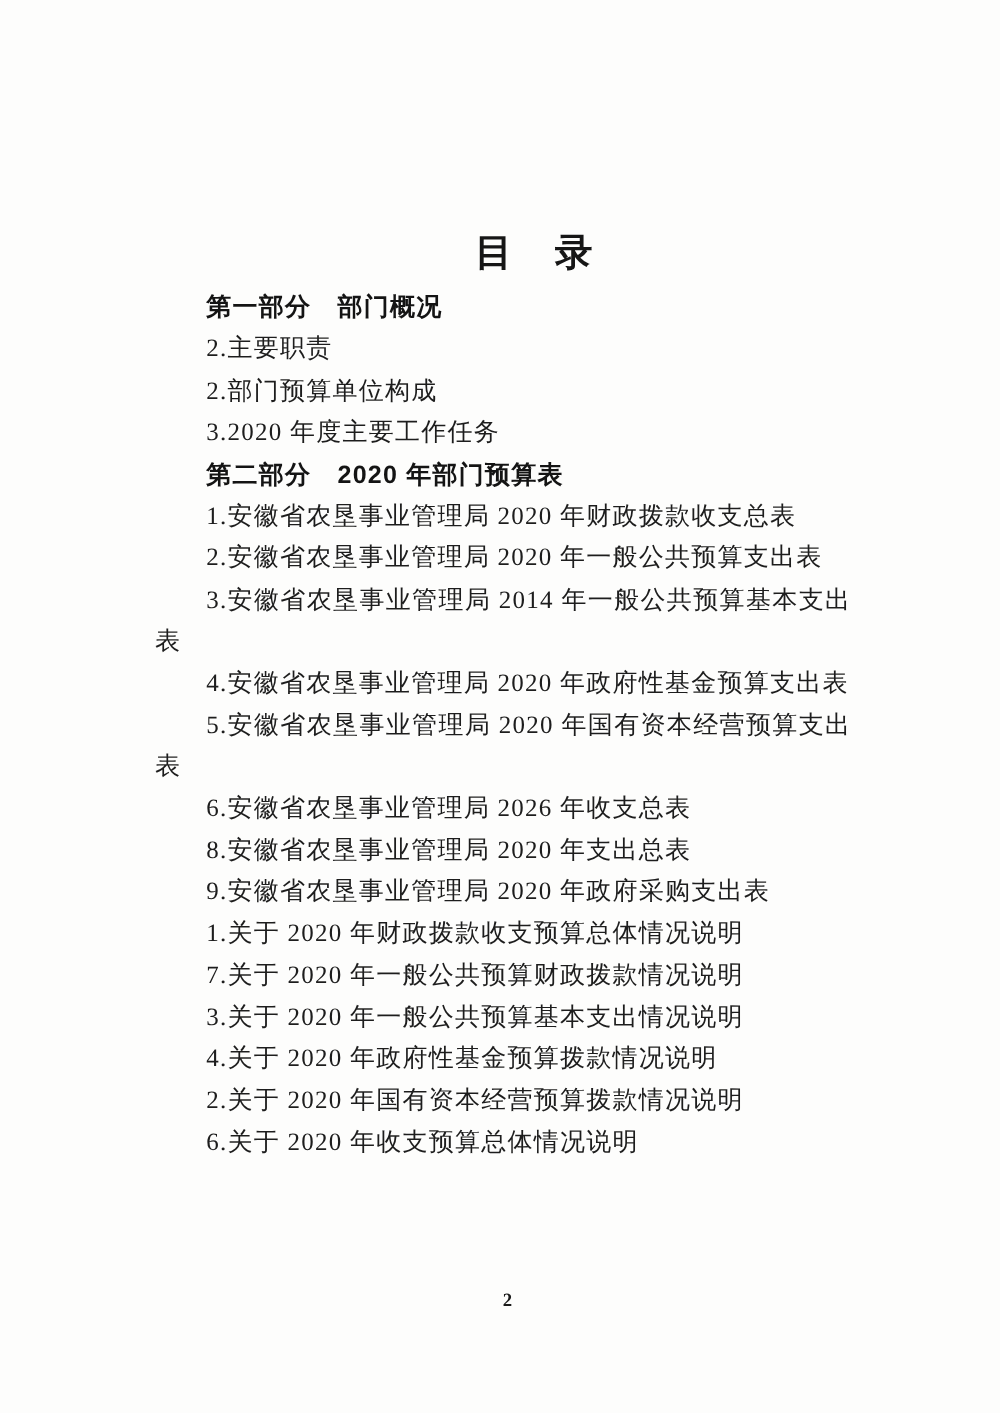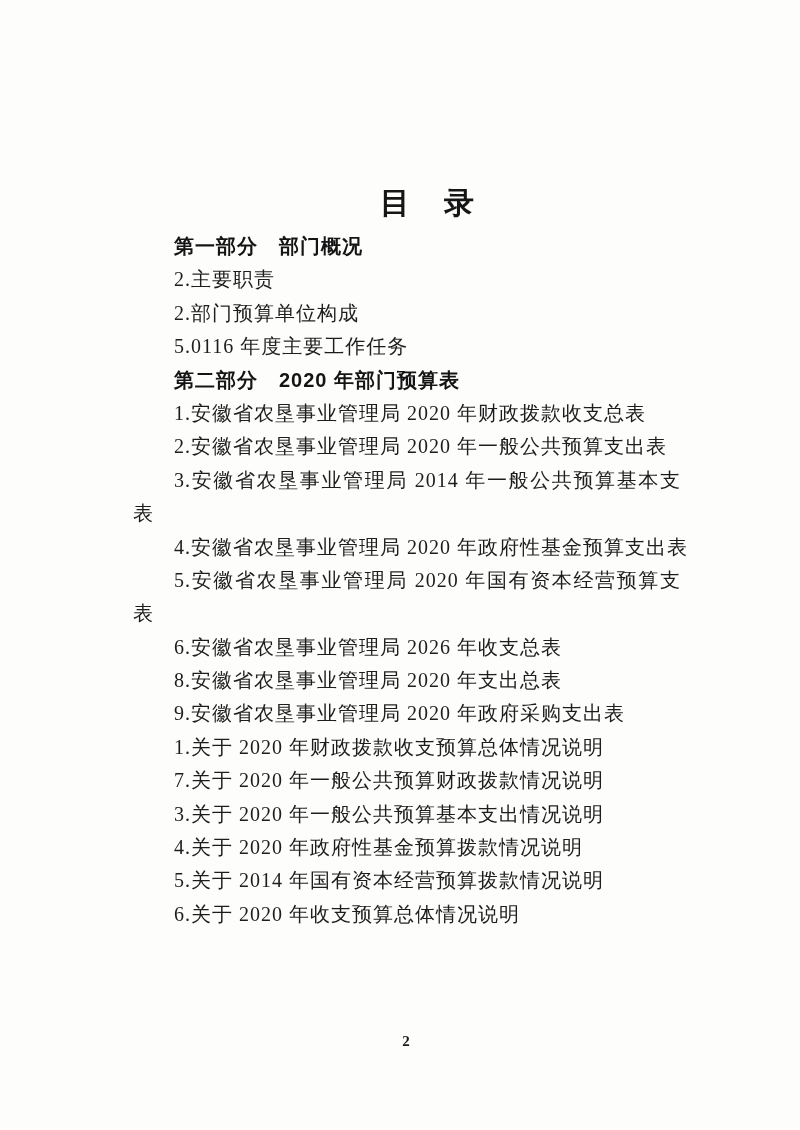--- a/index.html
+++ b/index.html
@@ -36,21 +36,20 @@
     top: 230px;
     width: 557px;
   }
   .line {
     height: 33.4px;
     line-height: 33.4px;
     font-size: 20px;
     letter-spacing: 1px;
     white-space: nowrap;
     color: #1d1d1d;
-    margin-left: 9px;
   }
   
   .line.h {
     font-family: "Liberation Sans", "DejaVu Sans", sans-serif;
     font-weight: 700;
     color: #141414;
   }
   
   .line.i, .line.h {
     padding-left: 41px;
@@ -86,35 +85,35 @@
 <body>
 
 <div class="page">
 
   <div class="doc-title">目　录</div>
 
   <div class="toc">
     <div class="line h">第一部分　部门概况</div>
     <div class="line i">2.主要职责</div>
     <div class="line i">2.部门预算单位构成</div>
-    <div class="line i">5.0116 年度主要工作任务</div>
+    <div class="line i">3.2020 年度主要工作任务</div>
     <div class="line h">第二部分　2020 年部门预算表</div>
     <div class="line i">1.安徽省农垦事业管理局 2020 年财政拨款收支总表</div>
     <div class="line i">2.安徽省农垦事业管理局 2020 年一般公共预算支出表</div>
     <div class="line j">3.安徽省农垦事业管理局 2014 年一般公共预算基本支出</div>
     <div class="line c">表</div>
     <div class="line i">4.安徽省农垦事业管理局 2020 年政府性基金预算支出表</div>
     <div class="line j">5.安徽省农垦事业管理局 2020 年国有资本经营预算支出</div>
     <div class="line c">表</div>
     <div class="line i">6.安徽省农垦事业管理局 2026 年收支总表</div>
     <div class="line i">8.安徽省农垦事业管理局 2020 年支出总表</div>
     <div class="line i">9.安徽省农垦事业管理局 2020 年政府采购支出表</div>
     <div class="line i">1.关于 2020 年财政拨款收支预算总体情况说明</div>
     <div class="line i">7.关于 2020 年一般公共预算财政拨款情况说明</div>
     <div class="line i">3.关于 2020 年一般公共预算基本支出情况说明</div>
     <div class="line i">4.关于 2020 年政府性基金预算拨款情况说明</div>
-    <div class="line i">5.关于 2014 年国有资本经营预算拨款情况说明</div>
+    <div class="line i">2.关于 2020 年国有资本经营预算拨款情况说明</div>
     <div class="line i">6.关于 2020 年收支预算总体情况说明</div>
   </div>
 
   <div class="page-number">2</div>
 
 </div>
 
 </body></html>

